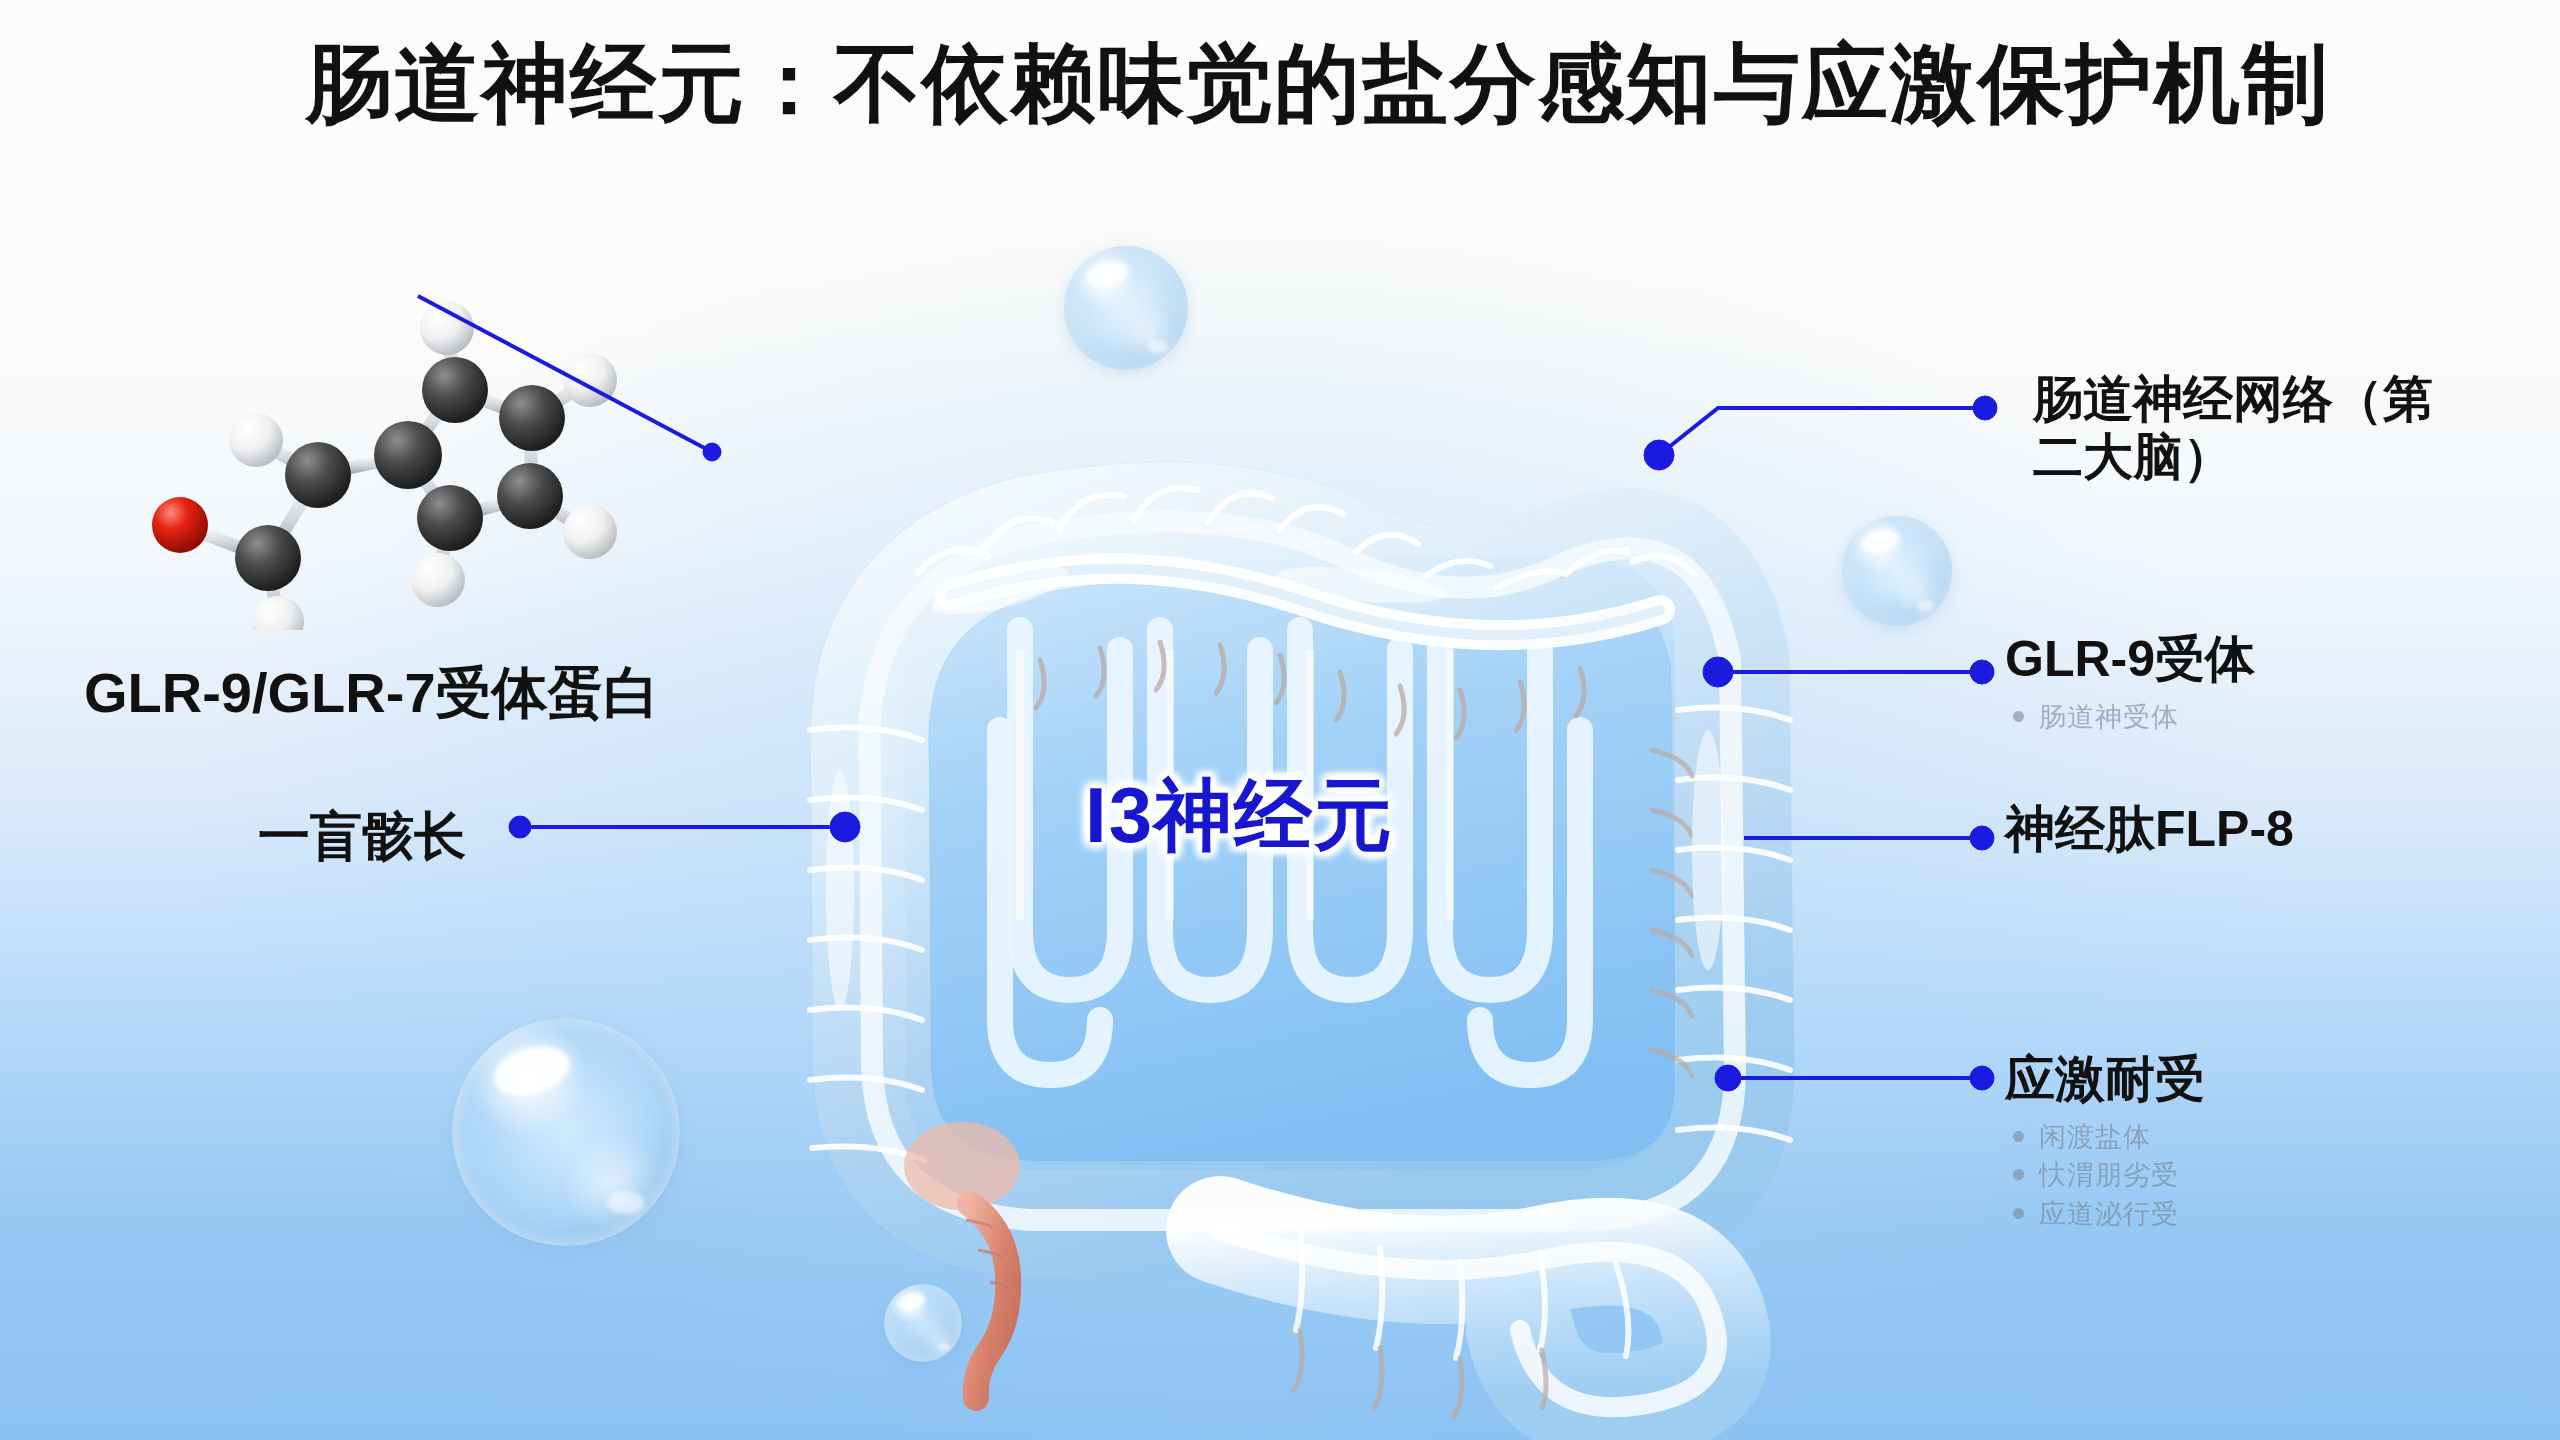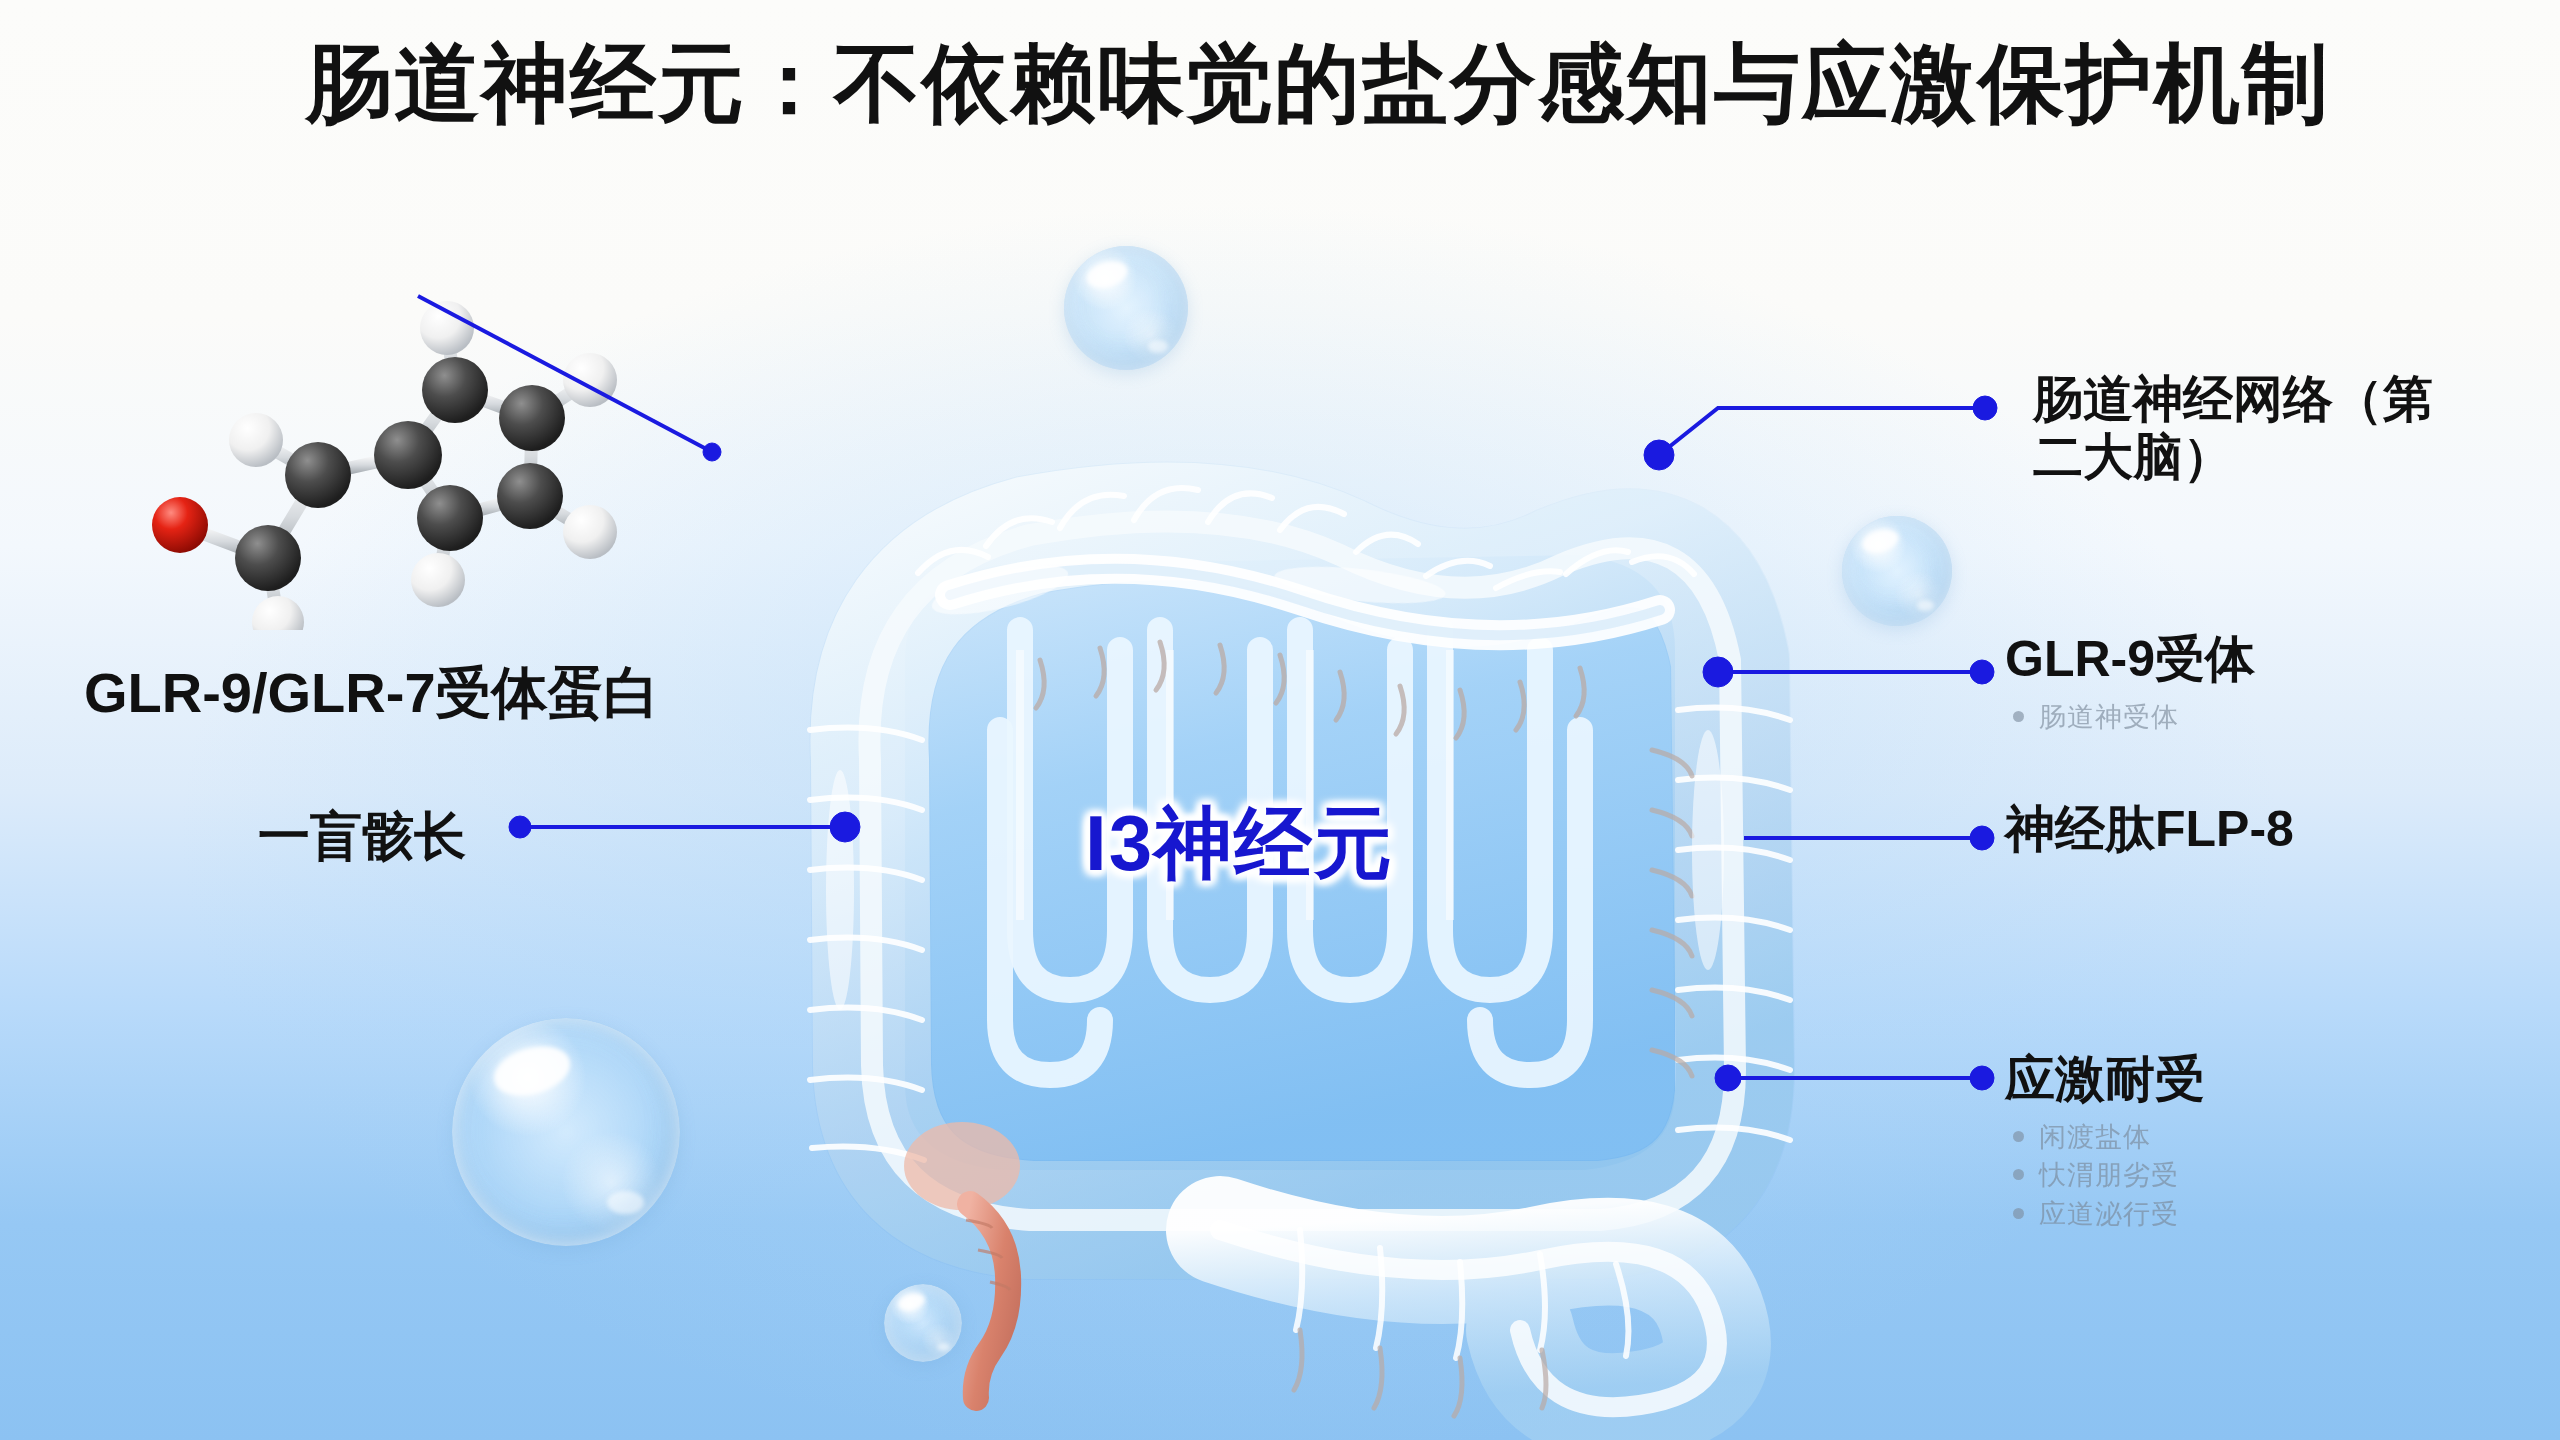--- a/index.html
+++ b/index.html
@@ -57,21 +57,21 @@
   }
   #molLabel{left:84px;top:656px;font-size:56px;}
   #saltLabel{left:258px;top:802px;font-size:52px;}
 
   
   #gut{position:absolute;left:700px;top:330px;width:1170px;height:1100px;}
   #gut svg{width:100%;height:100%;overflow:visible;}
 
   
   #centerLabel{
-    position:absolute;left:1085px;top:792px;
+    position:absolute;left:1085px;top:764px;
     font-size:78px;font-weight:bold;color:#1717cf;letter-spacing:2px;
     text-shadow:
       0 0 10px #fff,0 0 10px #fff,
       -4px 0 6px #fff,4px 0 6px #fff,0 -4px 6px #fff,0 4px 6px #fff,
       -5px -5px 8px #fff,5px 5px 8px #fff,-5px 5px 8px #fff,5px -5px 8px #fff;
     white-space:nowrap;
   }
 
   
   #connectors{position:absolute;left:0;top:0;width:2560px;height:1440px;pointer-events:none;}

